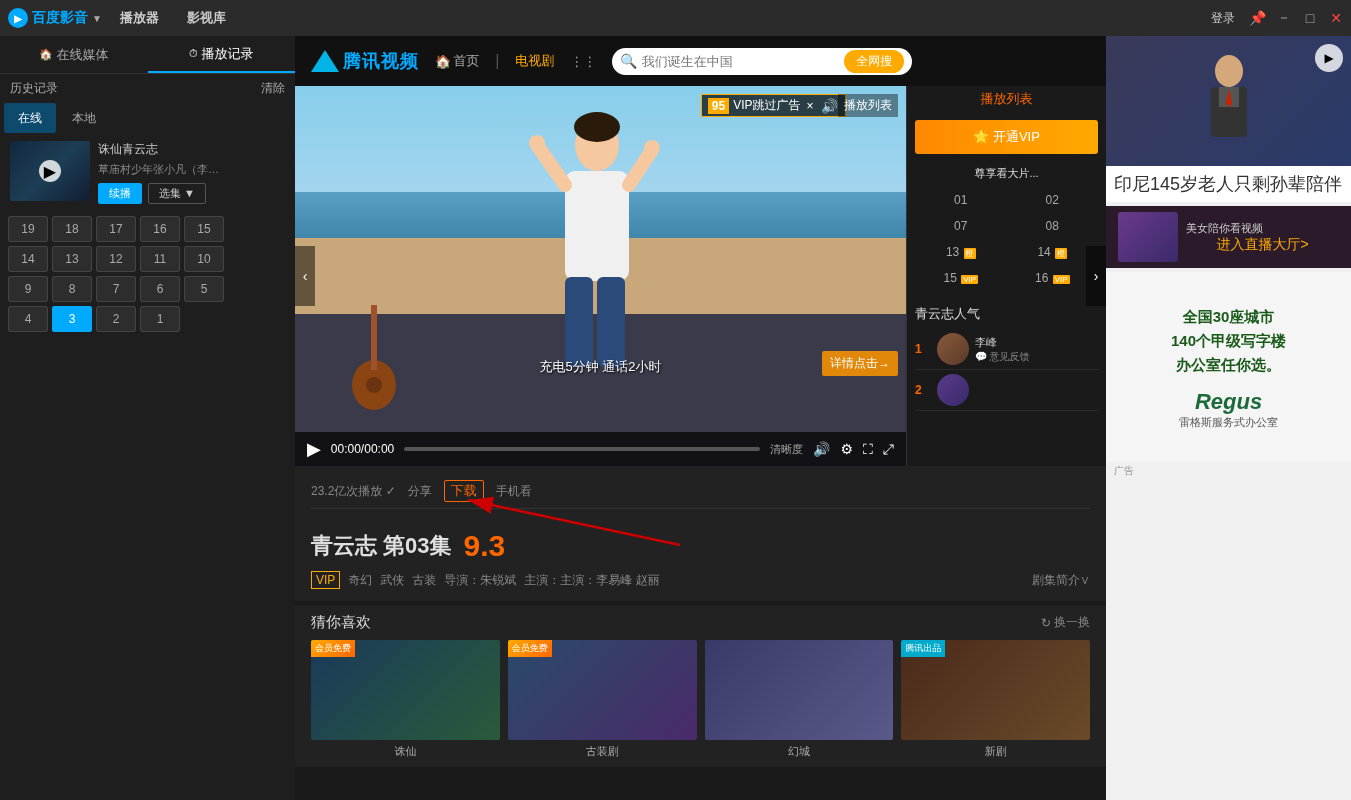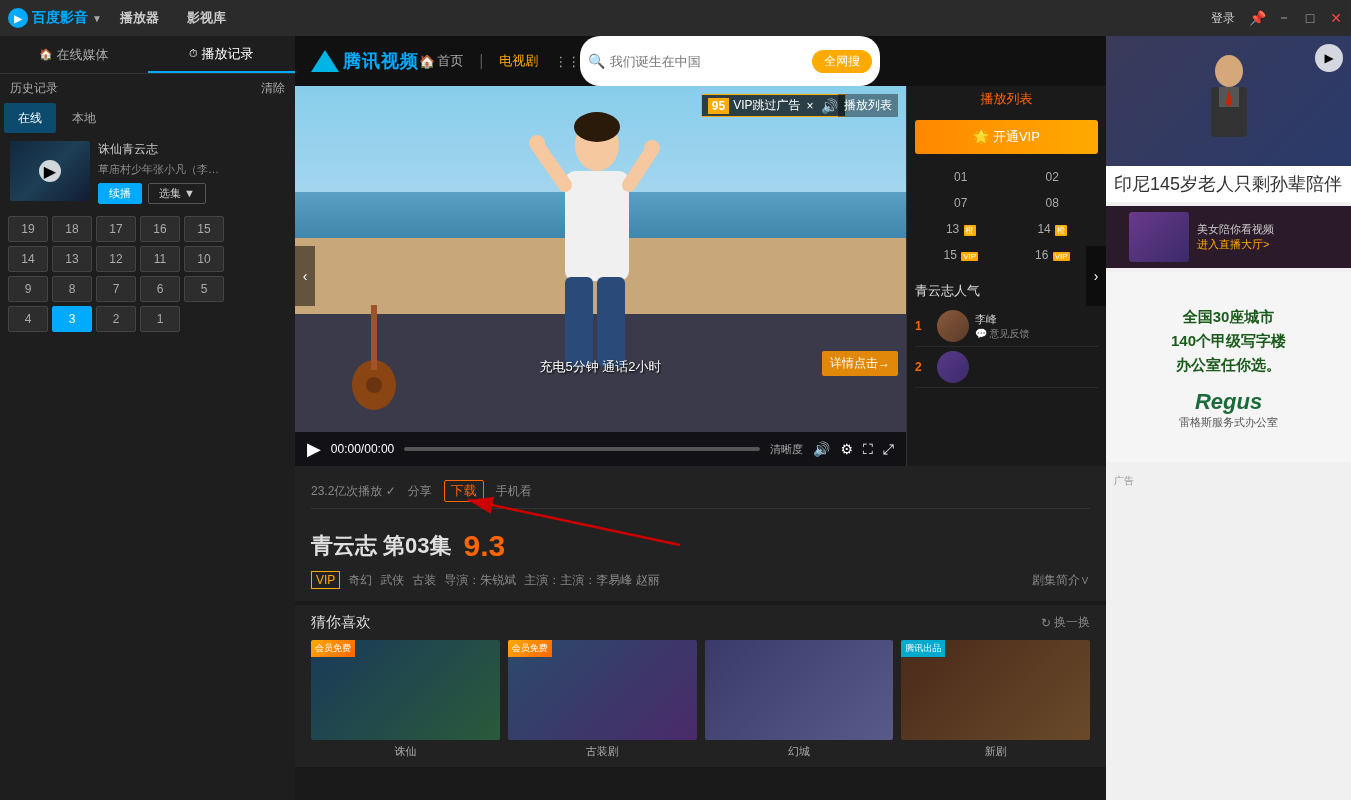--- a/index.html
+++ b/index.html
@@ -86,21 +86,23 @@
     }
 
     
     .tencent-page { background: #1a1a1a; height: 100%; overflow-y: auto; }
 
     
     .tencent-header {
       background: #111;
       height: 50px;
       display: flex;
+      align-items: center;
       padding: 0 16px;
+      gap: 16px;
     }
     .tencent-logo { display: flex; align-items: center; gap: 4px; }
     .tencent-logo-text { color: #00aaff; font-size: 18px; font-weight: bold; letter-spacing: 1px; }
     .tencent-nav { display: flex; gap: 16px; align-items: center; }
     .tencent-nav-item { color: #aaa; font-size: 13px; cursor: pointer; display: flex; align-items: center; gap: 2px; }
     .tencent-nav-item.active { color: #ffaa00; }
     .tencent-search {
       display: flex; align-items: center; background: #fff; border-radius: 20px; padding: 2px 8px; flex: 1; max-width: 300px;
     }
     .tencent-search-icon { color: #ffaa00; margin-right: 4px; font-size: 14px; }
@@ -426,20 +428,21 @@
             <span class="ctrl-fullscreen">⤢</span>
           </div>
         </div>
 
         <div class="right-panel">
           <div class="right-panel-tabs">
             <div class="rp-tab">播放列表</div>
           </div>
 
           <div class="open-vip-btn">🌟 开通VIP</div>
+          <div class="vip-enjoy-text">尊享看大片...</div>
 
           <div class="episode-list">
             <div class="ep-row">
               <div class="ep-cell">01</div>
               <div class="ep-cell">02</div>
             </div>
             <div class="ep-row">
               <div class="ep-cell">07</div>
               <div class="ep-cell">08</div>
             </div>
@@ -561,38 +564,38 @@
           <rect x="30" y="36" width="20" height="20" fill="#555"></rect>
 
           <polygon points="40,38 37,52 40,56 43,52" fill="#cc2200"></polygon>
         </svg>
 
         <div style="position:absolute; right:8px; top:8px; width:28px; height:28px; background:rgba(255,255,255,0.8); border-radius:50%; display:flex; align-items:center; justify-content:center; font-size:12px;">▶</div>
       </div>
       <div class="ad-title">印尼145岁老人只剩孙辈陪伴</div>
     </div>
 
-    <div class="ad-item" style="background:#2a1a2a; padding:6px 23px; display:flex; align-items:center; justify-content:space-between;">
+    <div class="ad-item" style="background:#2a1a2a; padding:6px 12px; display:flex; align-items:center; justify-content:space-between;">
       <div style="width:60px; height:50px; background:linear-gradient(135deg,#6a3a8a,#3a2a6a); border-radius:3px;"></div>
       <div style="flex:1; padding-left:8px;">
         <div style="color:#ccc; font-size:11px;">美女陪你看视频</div>
-        <div style="color:#ffaa00; font-size:11px; cursor:pointer;">进入直播大厅&gt;</div>
+        <div style="color:#ffaa00; font-size:14px; cursor:pointer;text-align:center;">进入直播大厅&gt;</div>
       </div>
     </div>
 
     <div class="ad-banner" style="background:#f5f5f5;">
       <div style="color:#1a5a1a; font-size:15px; font-weight:bold; line-height:1.6; text-align:center;">
         全国30座城市<br>140个甲级写字楼<br>办公室任你选。
       </div>
       <div style="margin-top:12px; text-align:center;">
         <div style="color:#1a6a3a; font-size:22px; font-weight:bold; font-style:italic;">Regus</div>
         <div style="color:#555; font-size:11px;">雷格斯服务式办公室</div>
       </div>
     </div>
-    <div style="color:#999; font-size:10px; padding:2px 8px;margin-top:10px;">广告</div>
+    <div style="color:#999; font-size:10px; padding:2px 8px;">广告</div>
   </div>
 </div>
 
 <div style="position:fixed; top:0; left:0; pointer-events:none; z-index:9999;">
   <svg width="1351" height="800" viewBox="0 0 1351 800">
 
     <defs>
       <marker id="arrowhead" markerWidth="10" markerHeight="7" refX="10" refY="3.5" orient="auto">
         <polygon points="0 0, 10 3.5, 0 7" fill="#cc0000"></polygon>
       </marker>

